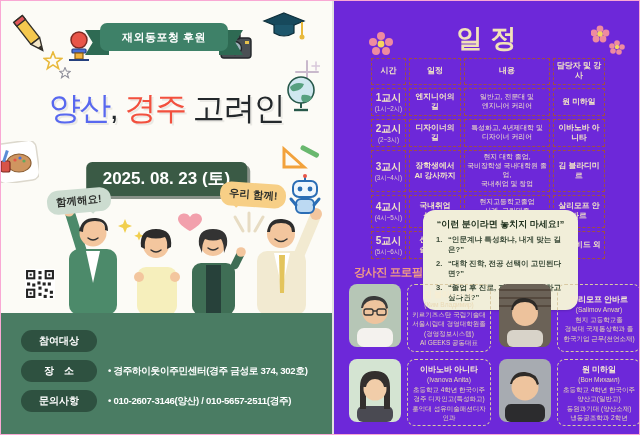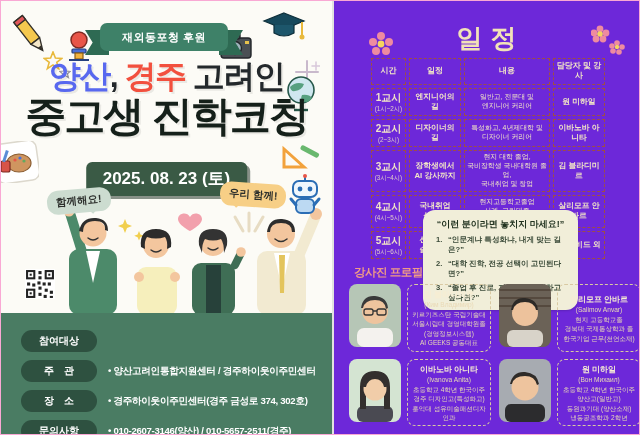--- a/index.html
+++ b/index.html
@@ -12,22 +12,22 @@
 
   .ribbon { position: absolute; left: 99px; top: 22px; width: 128px; height: 28px; z-index: 3; }
   .ribbon::before, .ribbon::after { content: ""; position: absolute; top: 7px; width: 24px; height: 25px; background: #2e6a53; z-index: 0; }
   .ribbon::before { left: -15px; clip-path: polygon(0 0, 100% 0, 100% 100%, 0 100%, 32% 50%); }
   .ribbon::after  { right: -15px; clip-path: polygon(0 0, 100% 0, 68% 50%, 100% 100%, 0 100%); }
   .ribbon .band { position: absolute; inset: 0; background: #3e8168; border-radius: 7px; z-index: 1;
                   display: flex; align-items: center; justify-content: center;
                   color: #ffffff; font-size: 11px; font-weight: 700; letter-spacing: 0.5px; }
 
   .main-title { position: absolute; left: 0; right: 0; top: 58px; text-align: center; z-index: 2; }
-  .title-line1 { font-size: 32px; font-weight: 700; letter-spacing: -1.5px; line-height: 1.1;
-                 text-shadow: 2px 2px 0 rgba(0,0,0,0.07); }
+  .title-line1 { font-size: 32px; font-weight: 400; letter-spacing: -1.5px; line-height: 1.1;
+                 text-shadow: 2px 2px 0 rgba(0,0,0,0.07); margin-top: 32px; }
   .t-blue { color: #5868ef; } .t-dark { color: #23282b; } .t-red { color: #f2503e; }
   .title-line2 { font-size: 41px; font-weight: 900; color: #15201a; letter-spacing: -2px; line-height: 1.05; margin-top: 1px;
                  text-shadow: 2px 2px 0 rgba(0,0,0,0.07); }
 
   .date-badge { position: absolute; left: 50%; transform: translateX(-50%); top: 161px; z-index: 3;
                 background: #3a5a45; color: #ffffff; font-size: 17px; font-weight: 800;
                 padding: 5px 17px 6px; border-radius: 6px; white-space: nowrap;
                 box-shadow: 3px 3px 0 rgba(40,58,45,0.55); }
 
   .bubble { position: absolute; z-index: 4; font-size: 10.5px; font-weight: 700; color: #2c2f2c;
@@ -159,21 +159,20 @@
     </svg>
 
     <div class="ribbon">
       <div class="band">재외동포청 후원</div>
     </div>
 
     <div class="main-title">
       <div class="title-line1">
         <span class="t-blue">양산</span><span class="t-dark">, </span><span class="t-red">경주</span><span class="t-dark"> 고려인</span>
       </div>
-      <div class="title-line2">중고생 진학코칭</div>
     </div>
 
     <div class="date-badge">2025. 08. 23 (토)</div>
 
     <div class="bubble bubble-left">함께해요!</div>
     <div class="bubble bubble-right">우리 함께!</div>
 
     <svg class="people-svg" width="280" height="110" viewBox="0 0 280 110">
 
       <path d="M72 14 l2 5 5 2 -5 2 -2 5 -2 -5 -5 -2 5 -2z" fill="#f1cf4e"></path>
@@ -252,24 +251,20 @@
           <rect x="18" y="25" width="3" height="3"></rect>
           <rect x="24" y="26" width="3" height="2"></rect>
       </g>
     </svg>
 
     <div class="info-band">
       <div class="info-row">
         <span class="pill">참여대상</span>
       </div>
       <div class="info-row">
-        <span class="pill">주　관</span>
-        <span class="info-text">• 양산고려인통합지원센터 / 경주하이웃이주민센터</span>
-      </div>
-      <div class="info-row">
         <span class="pill">장　소</span>
         <span class="info-text">• 경주하이웃이주민센터(경주 금성로 374, 302호)</span>
       </div>
       <div class="info-row">
         <span class="pill">문의사항</span>
         <span class="info-text">• 010-2607-3146(양산) / 010-5657-2511(경주)</span>
       </div>
     </div>
   </div>
 

